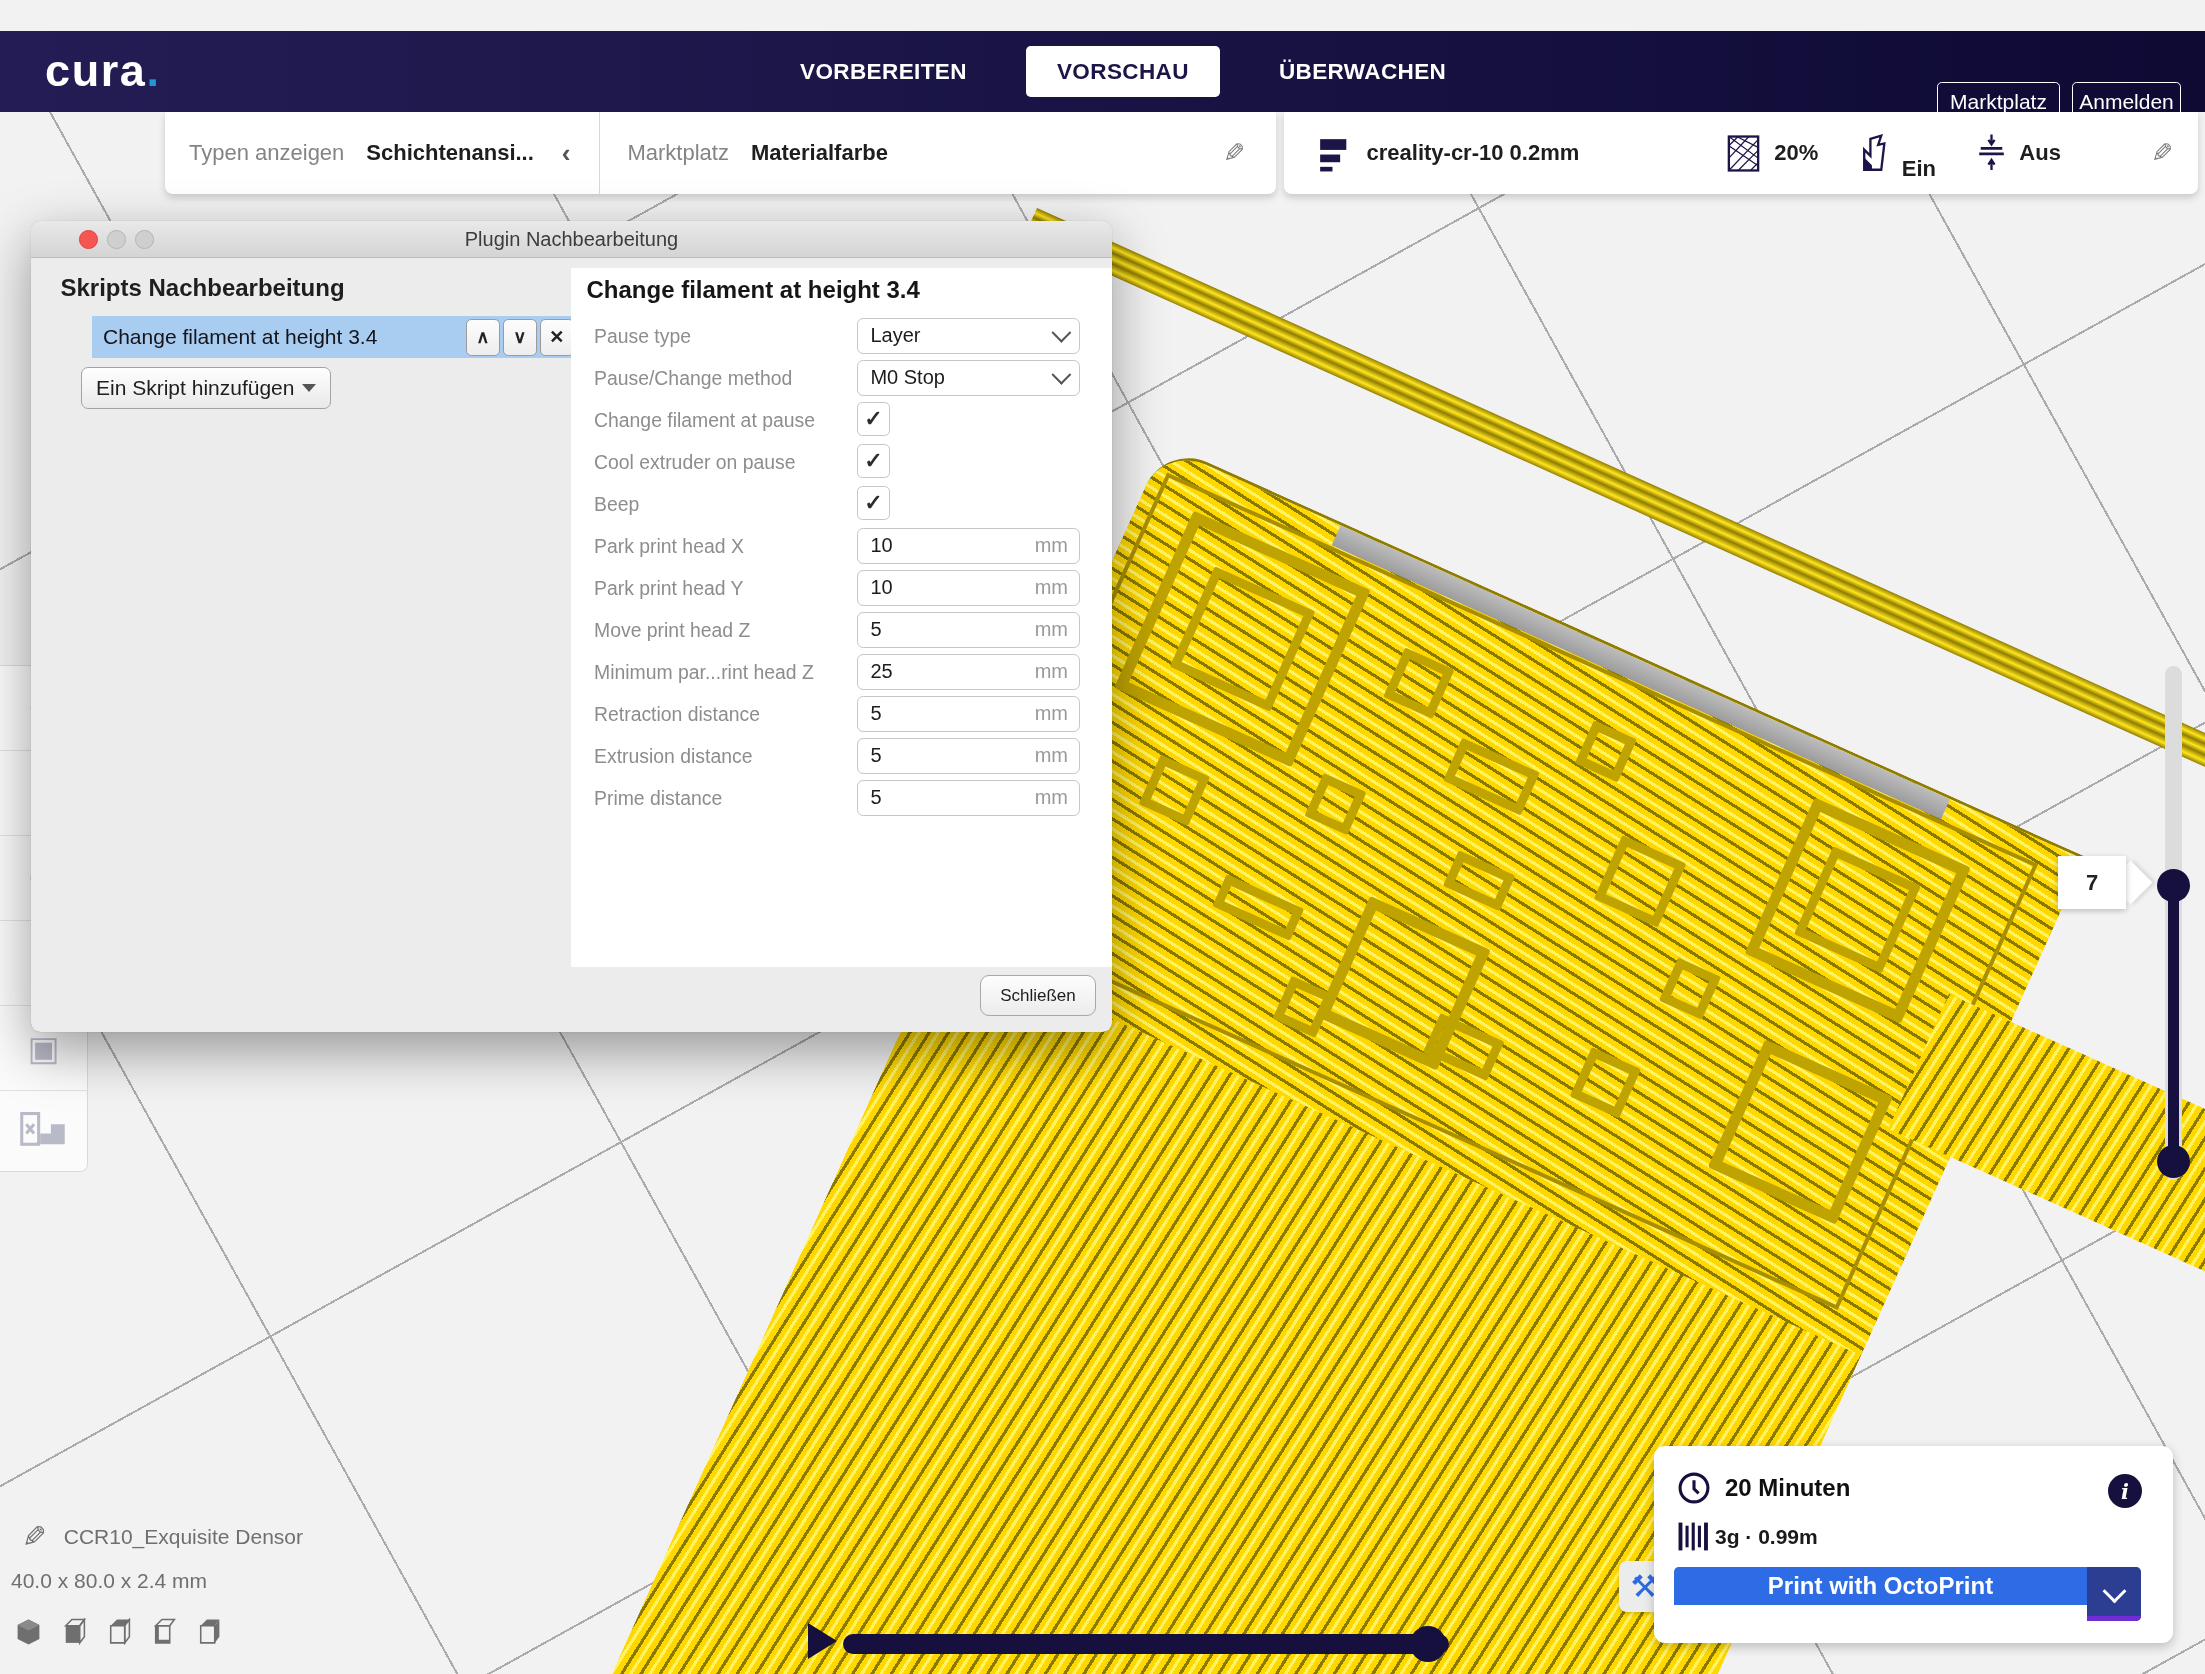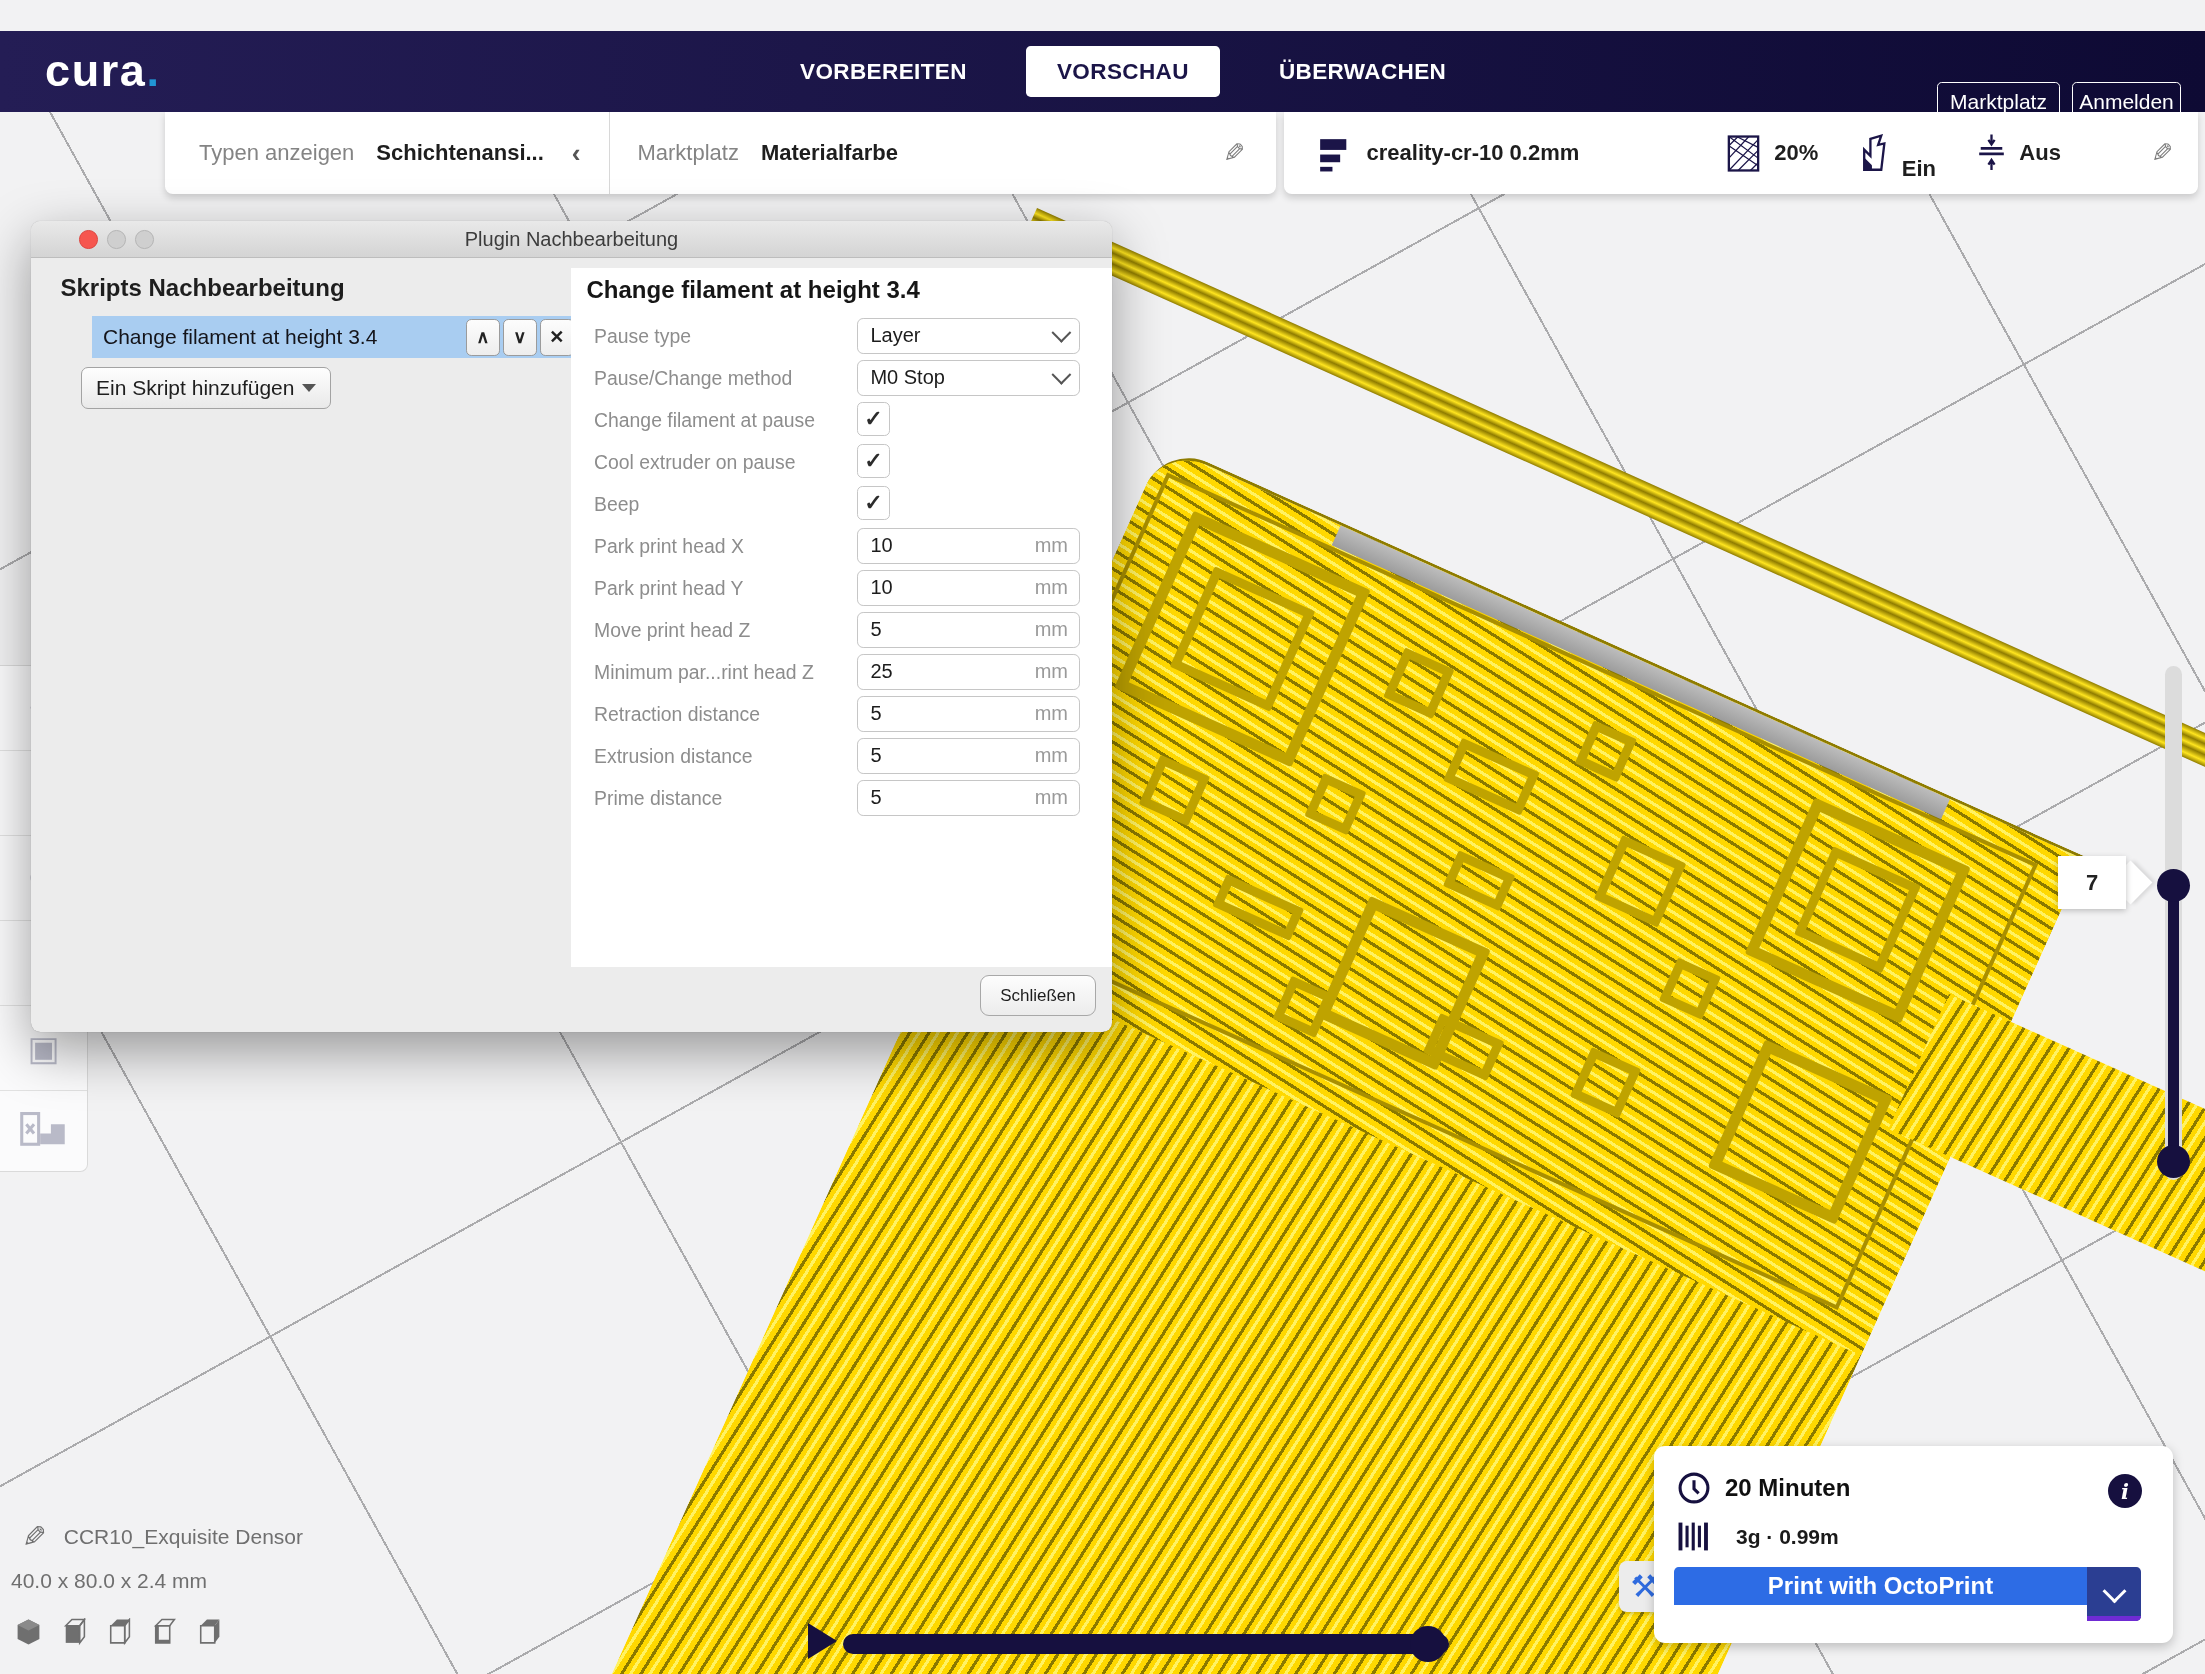--- a/index.html
+++ b/index.html
@@ -143,21 +143,21 @@
     font-size:31px;color:#2f6bde;z-index:20;}
 
   
   .card{left:1654px;top:1446px;width:519px;height:197px;background:#fff;border-radius:11px;
     box-shadow:0 3.1px 11px rgba(0,0,0,.22);z-index:30;}
   .card-time-row{left:23px;top:25px;display:flex;align-items:center;gap:14px;}
   .card-time{font-size:24px;font-weight:bold;color:#101010;}
   .info-dot{left:454px;top:28px;width:34px;height:34px;border-radius:50%;background:#16103f;
     display:flex;align-items:center;justify-content:center;
     font-family:"DejaVu Serif",serif;font-style:italic;font-weight:bold;font-size:21px;color:#fff;}
-  .card-mat-row{left:23px;top:75px;display:flex;align-items:center;gap:25px;}
+  .card-mat-row{left:23px;top:75px;display:flex;align-items:center;gap:4px;}
   .card-mat{font-size:21px;font-weight:bold;color:#1a1a1a;}
   .print-btn{left:20px;top:121px;width:467px;height:54px;border-radius:4.7px;overflow:hidden;display:flex;}
   .print-btn-main{width:413px;height:38px;background:#2d6ce5;display:flex;align-items:center;
     justify-content:center;color:#fff;font-size:24px;font-weight:bold;}
   .print-btn-dd{width:54px;height:54px;background:#2b3e92;position:relative;
     display:flex;align-items:center;justify-content:center;}
   .print-btn-dd::after{content:"";position:absolute;left:0;bottom:0;width:54px;height:5.4px;background:#6f2bd4;}
   .dd-chev{width:14px;height:14px;border-right:3.1px solid #fff;border-bottom:3.1px solid #fff;
     transform:rotate(45deg) translate(-2.3px,-2.3px);}
 </style>
@@ -230,21 +230,21 @@
     <div class="abs nav-tabs">
       <div class="nav-tab">VORBEREITEN</div>
       <div class="nav-tab active">VORSCHAU</div>
       <div class="nav-tab">ÜBERWACHEN</div>
     </div>
     <div class="abs nav-btn" style="left:1937px;width:123px;">Marktplatz</div>
     <div class="abs nav-btn" style="left:2072px;width:109px;">Anmelden</div>
   </div>
 
   <div class="abs tool-panel tp-left">
-    <span class="tp-label" style="margin-left:34px;">Typen anzeigen</span>
+    <span class="tp-label" style="margin-left:24px;">Typen anzeigen</span>
     <span class="tp-value" style="margin-left:22px;">Schichtenansi...</span>
     <span class="tp-chev" style="margin-left:28px;">‹</span>
     <span class="tp-div" style="margin-left:28px;"></span>
     <span class="tp-label" style="margin-left:28px;">Marktplatz</span>
     <span class="tp-value" style="margin-left:22px;">Materialfarbe</span>
     <span class="pencil" style="margin-left:auto;margin-right:31px;">✎</span>
   </div>
 
   <div class="abs tool-panel tp-right">
     <svg class="tp-icon" style="margin-left:33px;" width="34" height="40" viewBox="0 0 44 52">

